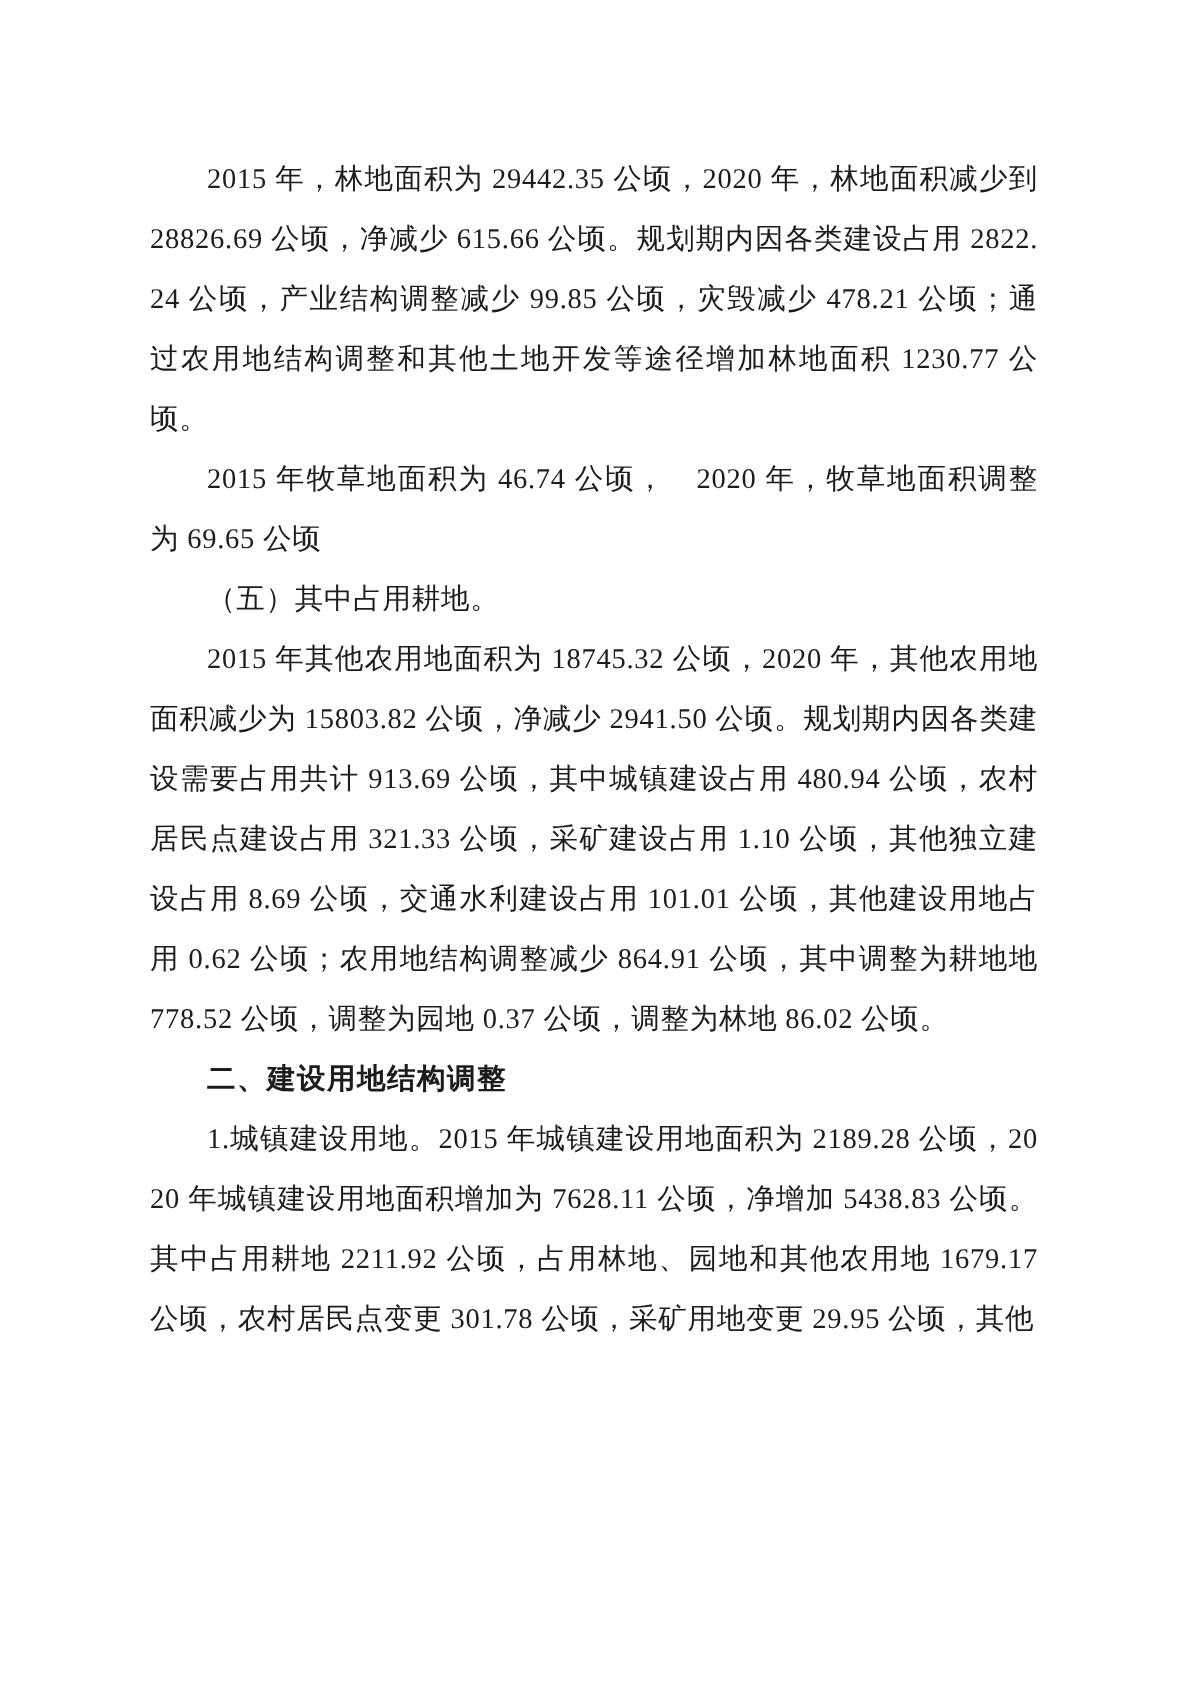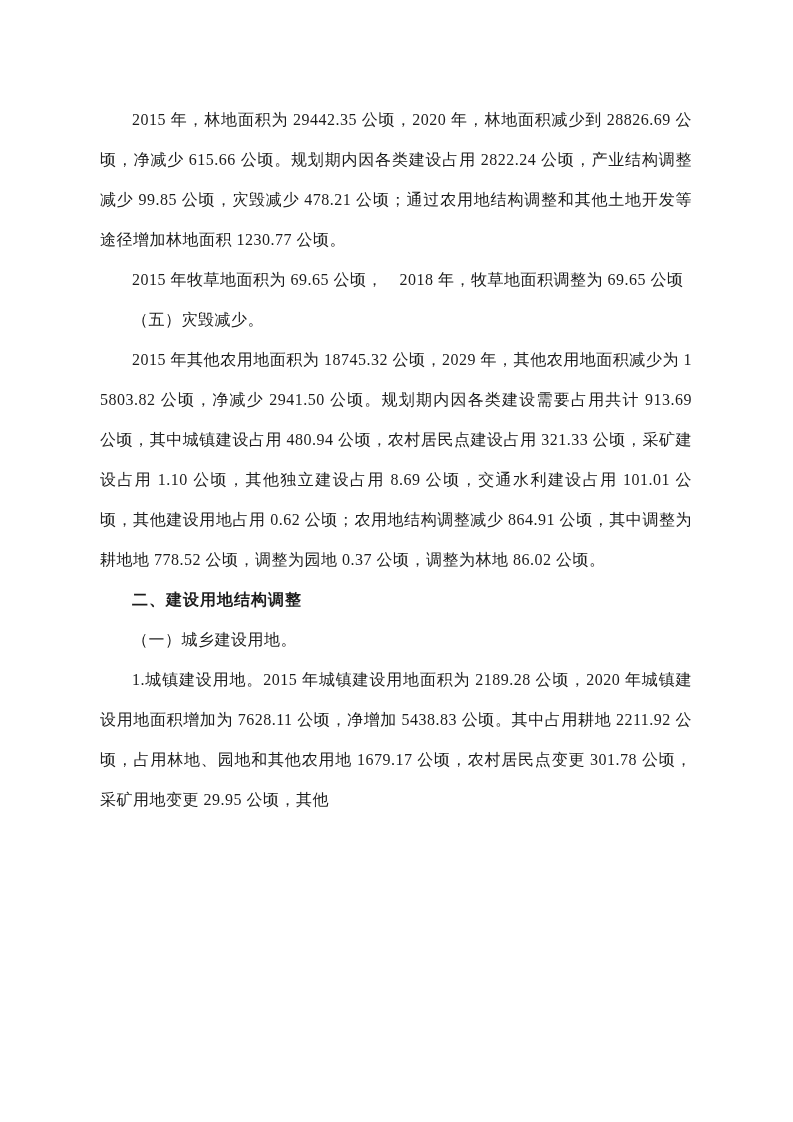--- a/index.html
+++ b/index.html
@@ -20,40 +20,39 @@
   }
   .content {
     position: absolute;
     top: 100px;
     left: 100px;
     width: 592px;
     box-sizing: border-box;
   }
   .content p {
     margin: 0;
-    font-size: 16px;
+    font-size: 19px;
     line-height: 40px;
     text-align: justify;
     text-indent: 2em;
     letter-spacing: 0.5px;
     word-break: break-all;
   }
   .content p.heading {
-    font-family: Liberation Serif, serif;
+    font-family: Liberation Mono, monospace;
     font-weight: bold;
     letter-spacing: 1px;
     text-align: left;
   }
 </style>
 </head>
 <body>
 
 <div class="page">
   <div class="content">
     <p>2015 年，林地面积为 29442.35 公顷，2020 年，林地面积减少到 28826.69 公顷，净减少 615.66 公顷。规划期内因各类建设占用 2822.24 公顷，产业结构调整减少 99.85 公顷，灾毁减少 478.21 公顷；通过农用地结构调整和其他土地开发等途径增加林地面积 1230.77 公顷。</p>
-    <p>2015 年牧草地面积为 69.65 公顷，　2018 年，牧草地面积调整为 69.65 公顷</p>
-    <p>（五）灾毁减少。</p>
-    <p>2015 年其他农用地面积为 18745.32 公顷，2029 年，其他农用地面积减少为 15803.82 公顷，净减少 2941.50 公顷。规划期内因各类建设需要占用共计 913.69 公顷，其中城镇建设占用 480.94 公顷，农村居民点建设占用 321.33 公顷，采矿建设占用 1.10 公顷，其他独立建设占用 8.69 公顷，交通水利建设占用 101.01 公顷，其他建设用地占用 0.62 公顷；农用地结构调整减少 864.91 公顷，其中调整为耕地地 778.52 公顷，调整为园地 0.37 公顷，调整为林地 86.02 公顷。</p>
+    <p>2015 年牧草地面积为 46.74 公顷，　2020 年，牧草地面积调整为 69.65 公顷</p>
+    <p>（五）其中占用耕地。</p>
+    <p>2015 年其他农用地面积为 18745.32 公顷，2020 年，其他农用地面积减少为 15803.82 公顷，净减少 2941.50 公顷。规划期内因各类建设需要占用共计 913.69 公顷，其中城镇建设占用 480.94 公顷，农村居民点建设占用 321.33 公顷，采矿建设占用 1.10 公顷，其他独立建设占用 8.69 公顷，交通水利建设占用 101.01 公顷，其他建设用地占用 0.62 公顷；农用地结构调整减少 864.91 公顷，其中调整为耕地地 778.52 公顷，调整为园地 0.37 公顷，调整为林地 86.02 公顷。</p>
     <p class="heading">二、建设用地结构调整</p>
-    <p>（一）城乡建设用地。</p>
     <p>1.城镇建设用地。2015 年城镇建设用地面积为 2189.28 公顷，2020 年城镇建设用地面积增加为 7628.11 公顷，净增加 5438.83 公顷。其中占用耕地 2211.92 公顷，占用林地、园地和其他农用地 1679.17 公顷，农村居民点变更 301.78 公顷，采矿用地变更 29.95 公顷，其他</p>
   </div>
 </div>
 
 </body></html>

